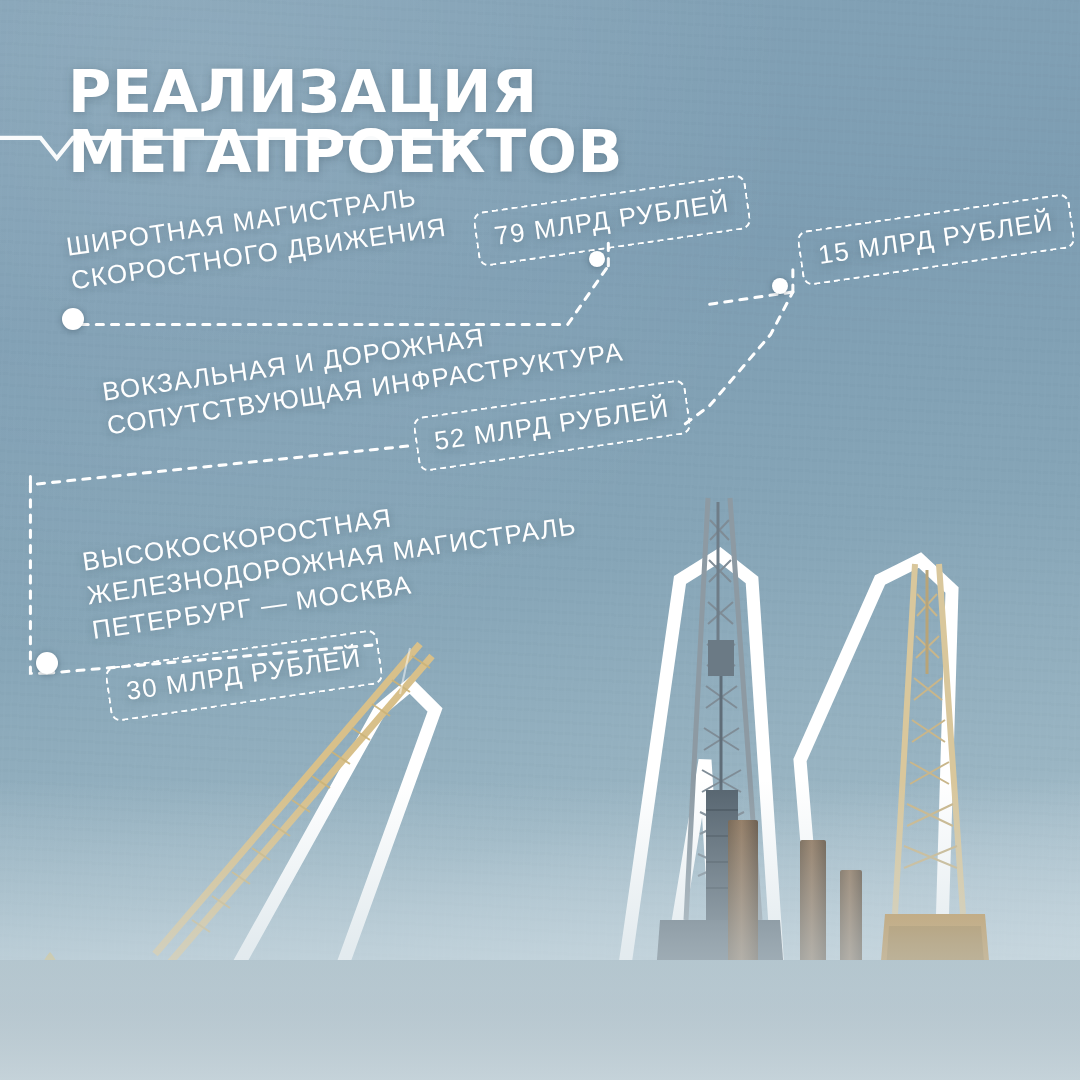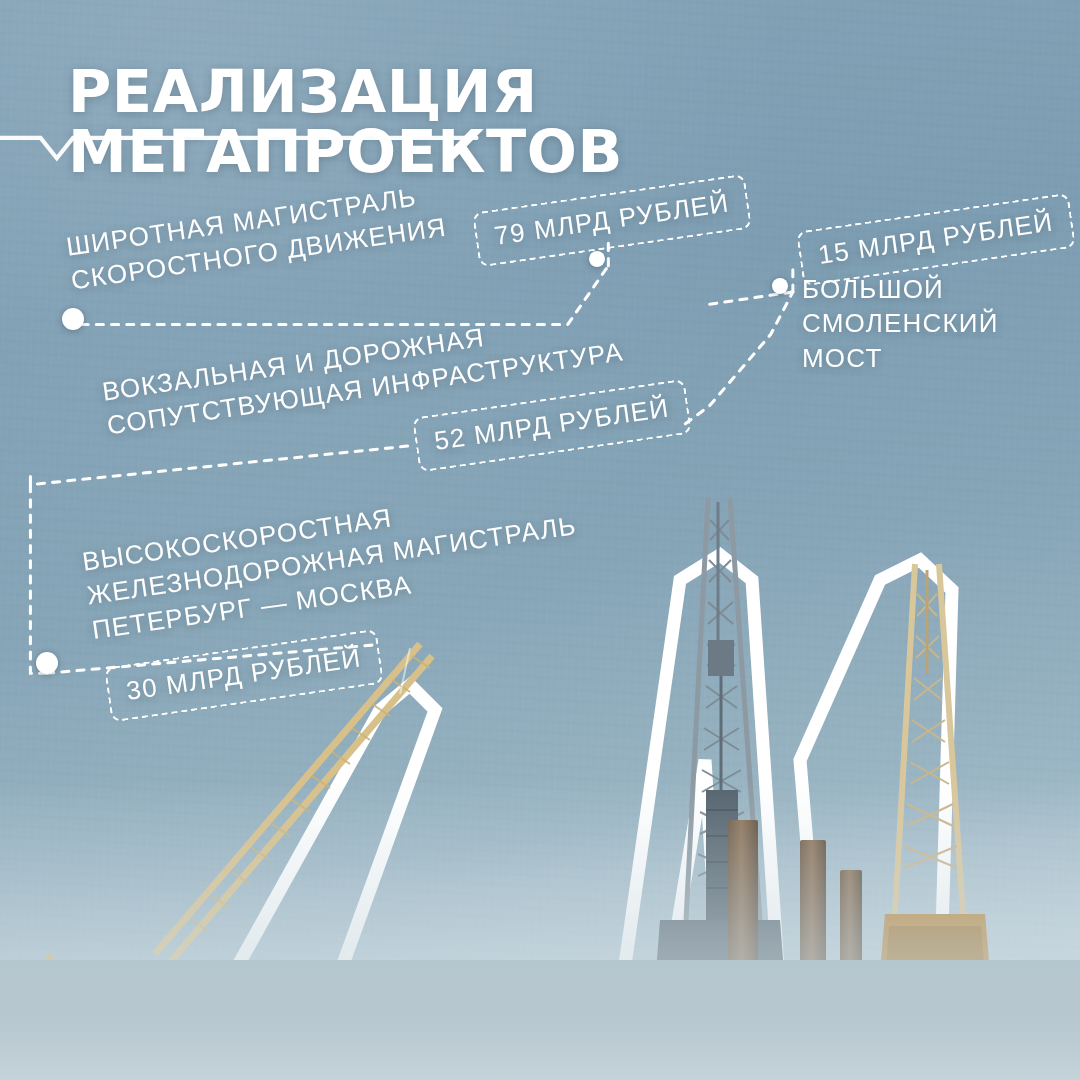--- a/index.html
+++ b/index.html
@@ -298,23 +298,20 @@
   <div class="node" style="left:62px; top:308px;"></div>
   <div class="node" style="left:589px; top:251px; width:16px; height:16px;"></div>
   <div class="node" style="left:772px; top:278px; width:16px; height:16px;"></div>
   <div class="node" style="left:36px; top:652px;"></div>
 
   <div class="label tilt" style="left:64px; top:230px; width:470px;">ШИРОТНАЯ МАГИСТРАЛЬ
 СКОРОСТНОГО ДВИЖЕНИЯ</div>
   <div class="pill tilt" style="left:472px; top:213px;">79 МЛРД РУБЛЕЙ</div>
 
   <div class="pill tilt" style="left:796px; top:232px;">15 МЛРД РУБЛЕЙ</div>
-  <div class="label" style="left:802px; top:272px; width:250px;">БОЛЬШОЙ
-СМОЛЕНСКИЙ
-МОСТ</div>
 
   <div class="label tilt" style="left:100px; top:375px; width:620px;">ВОКЗАЛЬНАЯ И ДОРОЖНАЯ
 СОПУТСТВУЮЩАЯ ИНФРАСТРУКТУРА</div>
   <div class="pill tilt" style="left:412px; top:418px;">52 МЛРД РУБЛЕЙ</div>
 
   <div class="label tilt" style="left:80px; top:545px; width:600px;">ВЫСОКОСКОРОСТНАЯ
 ЖЕЛЕЗНОДОРОЖНАЯ МАГИСТРАЛЬ
 ПЕТЕРБУРГ — МОСКВА</div>
   <div class="pill tilt" style="left:104px; top:668px;">30 МЛРД РУБЛЕЙ</div>
 

